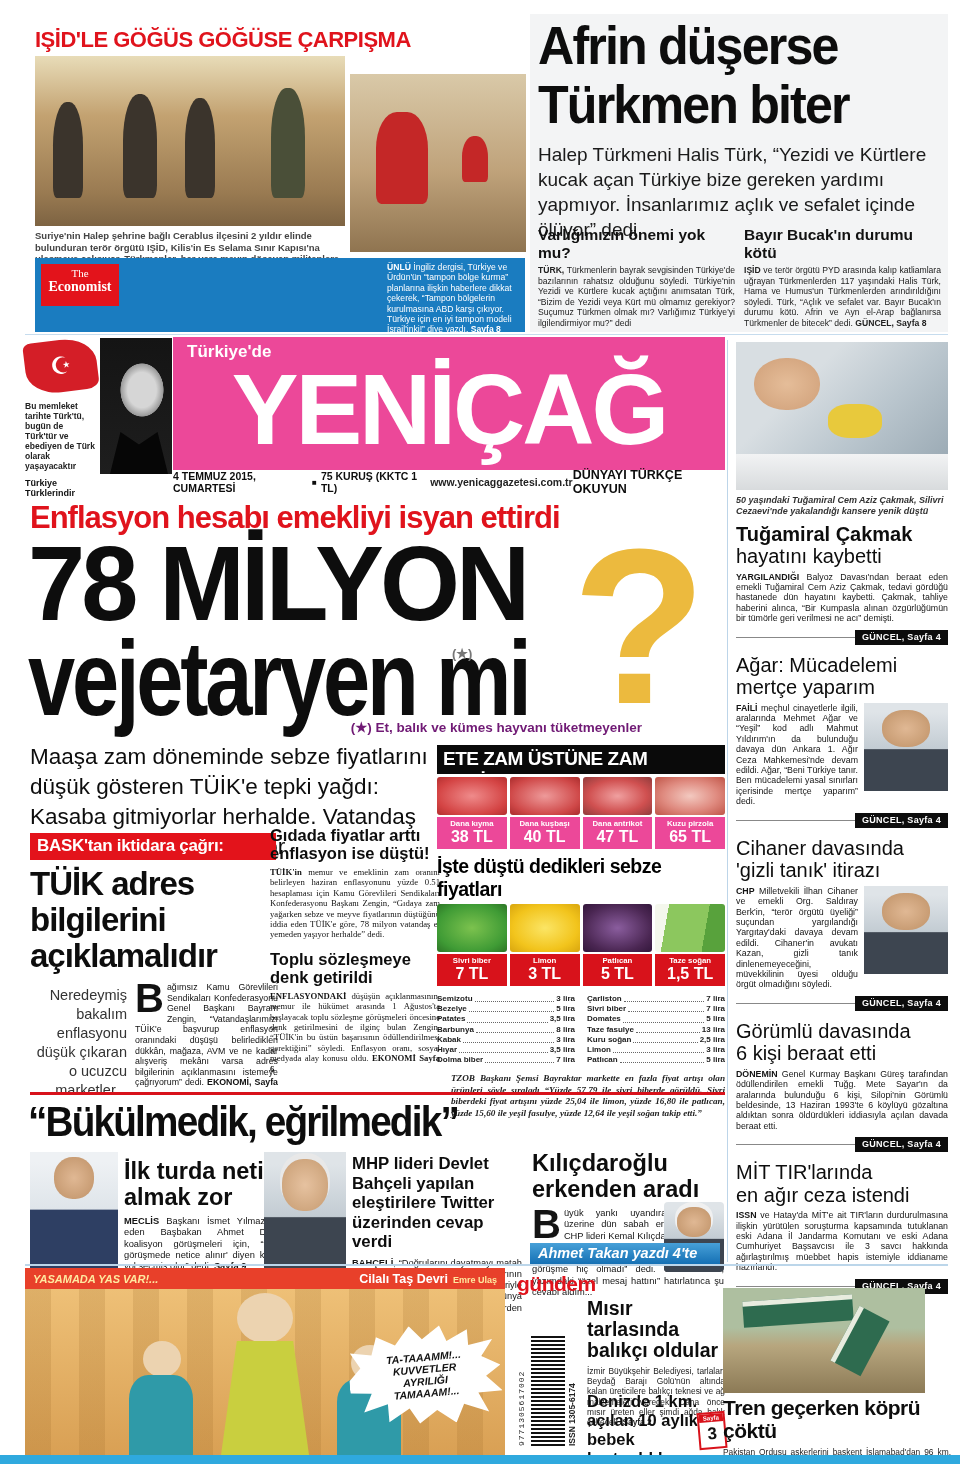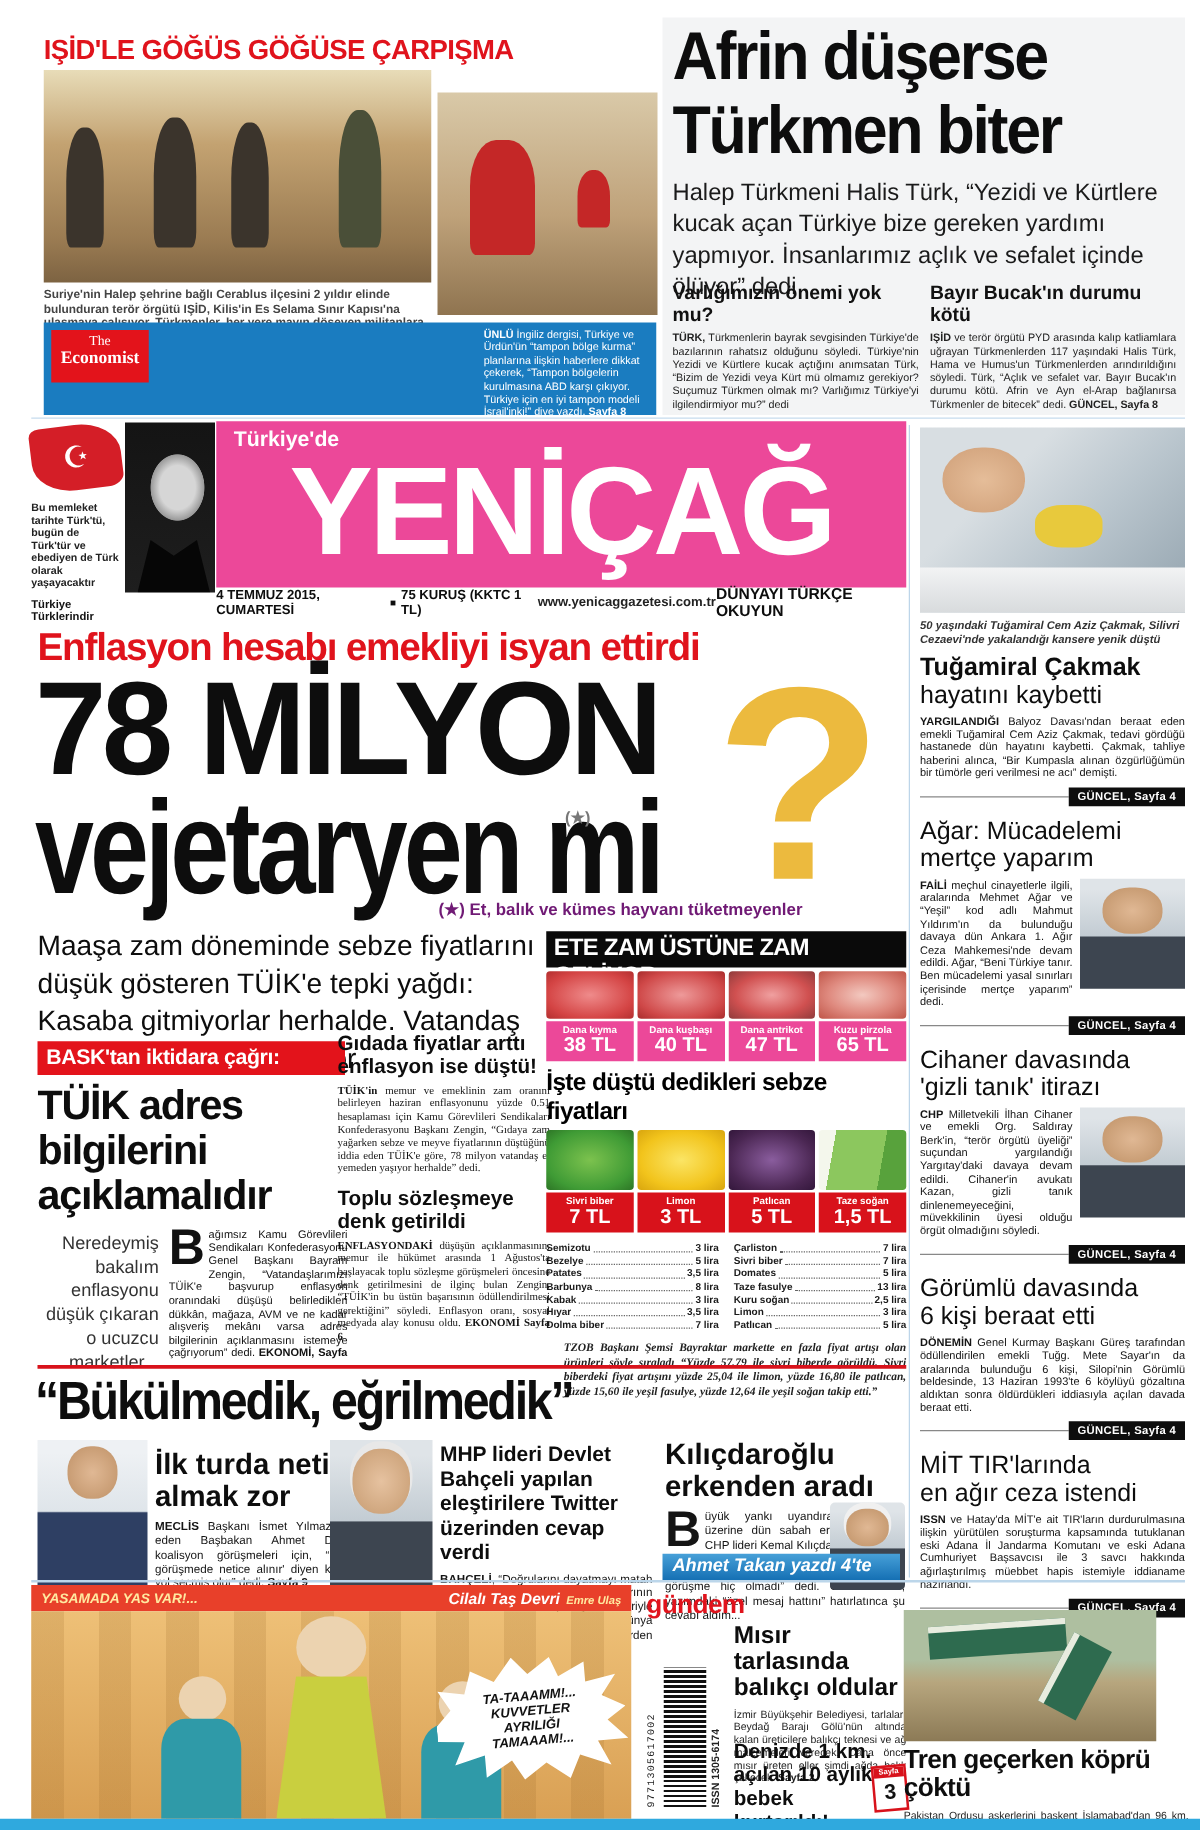--- a/index.html
+++ b/index.html
@@ -124,21 +124,21 @@
 .sb-row .sb-body{flex:1}
 .sb-portrait{width:84px;height:88px;flex:none}
 .tagrow{display:flex;align-items:center;margin:6px 0 9px}
 .tagline{flex:1;height:1px;background:#888}
 .tagbox{background:#0d0d0d;color:#fff;font-size:9px;font-weight:bold;padding:2px 7px 3px;letter-spacing:.3px}
 
 #bottom-rule{left:25px;top:1264px;width:923px;height:2px;background:#bcd6ea}
 #cartoon{left:25px;top:1268px;width:480px;height:187px}
 #ct-banner{height:21px;background:#e8402a;display:flex;justify-content:space-between;align-items:center;padding:0 8px}
 #ct-left{color:#ffe9a0;font-weight:bold;font-style:italic;font-size:11px}
-#ct-right{color:#fff;font-weight:bold;font-style:italic;font-size:12.5px}
+#ct-right{color:#fff;font-weight:bold;font-size:12.5px}
 #ct-artist{color:#ffe9a0;font-size:9px;margin-left:5px;font-weight:bold}
 #ct-art{position:relative;height:166px;background:repeating-linear-gradient(90deg,rgba(150,100,35,.18) 0 26px,rgba(0,0,0,0) 26px 54px),linear-gradient(180deg,#eec077,#d9a054);overflow:hidden}
 .ct-head{position:absolute;background:#ecd3b0;border-radius:50%}
 #fig-c-head{left:212px;top:4px;width:56px;height:50px}
 #fig-c-body{position:absolute;left:196px;top:52px;width:88px;height:114px;background:#c9cf3f;clip-path:polygon(18% 0,82% 0,100% 100%,0 100%)}
 #fig-l-head{left:118px;top:52px;width:38px;height:36px}
 #fig-l-body{position:absolute;left:104px;top:86px;width:64px;height:80px;background:#2f9aa8;border-radius:30% 30% 0 0}
 #fig-r-head{left:326px;top:56px;width:38px;height:36px}
 #fig-r-body{position:absolute;left:312px;top:90px;width:64px;height:76px;background:#2f9aa8;border-radius:30% 30% 0 0}
 #bubble{position:absolute;right:4px;top:36px;width:152px;height:100px;background:#fff;clip-path:polygon(0% 50%,8% 38%,2% 22%,16% 26%,20% 8%,32% 18%,42% 0%,50% 14%,62% 2%,66% 18%,80% 8%,80% 24%,96% 20%,88% 36%,100% 46%,90% 56%,100% 72%,84% 72%,90% 92%,74% 82%,68% 100%,56% 86%,44% 98%,38% 82%,24% 94%,24% 76%,8% 82%,14% 64%,0% 62%);display:flex;align-items:center;justify-content:center;transform:rotate(-5deg)}

